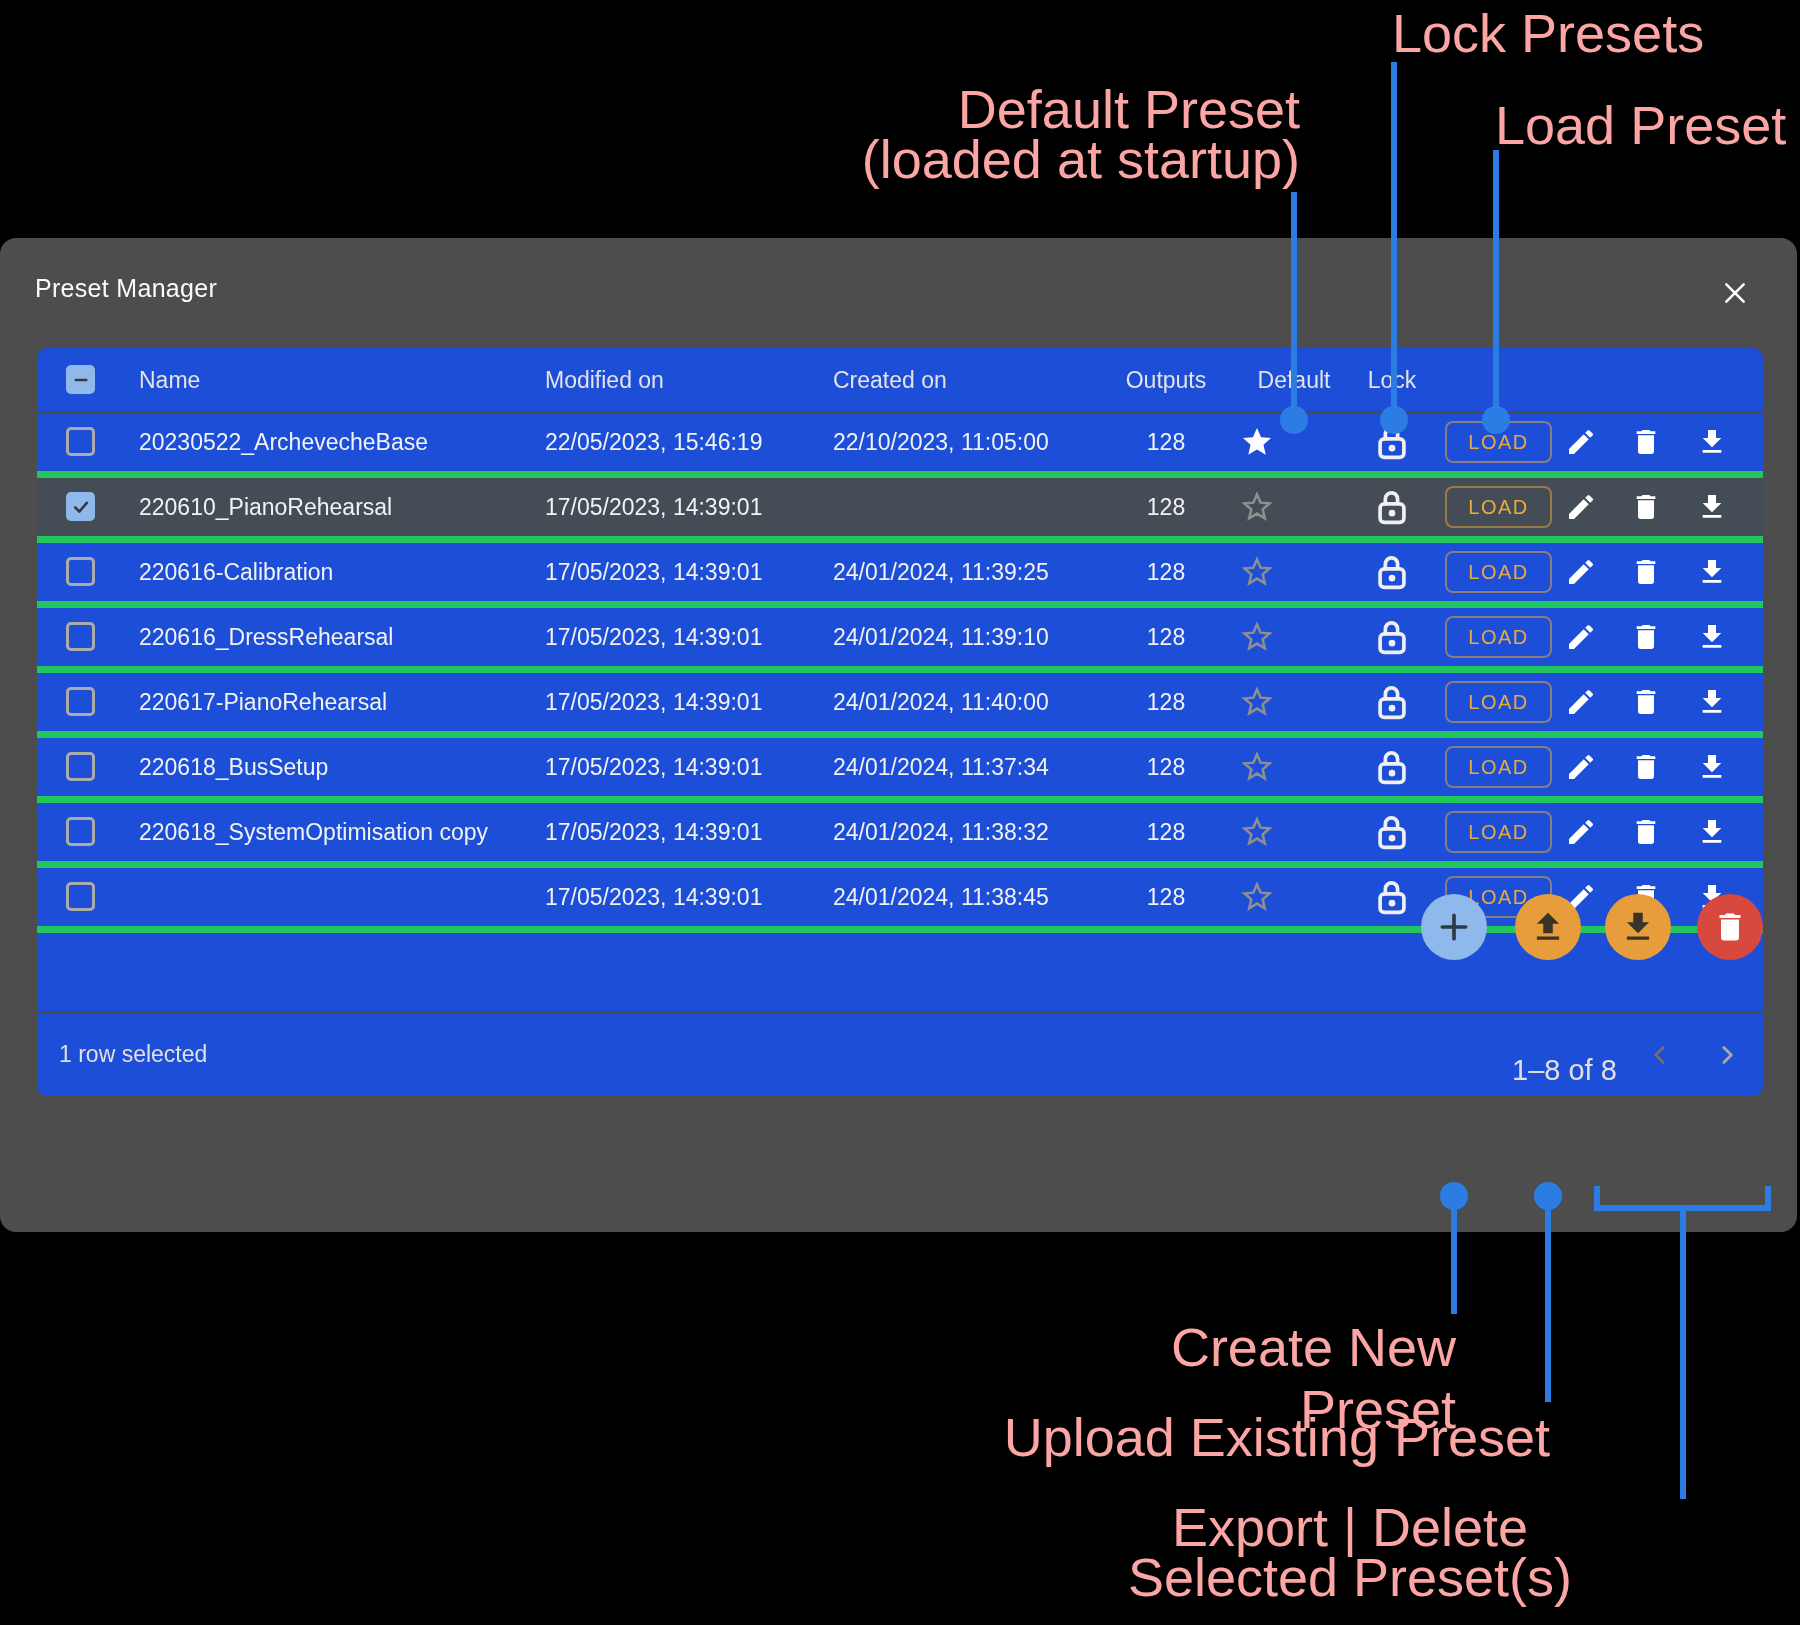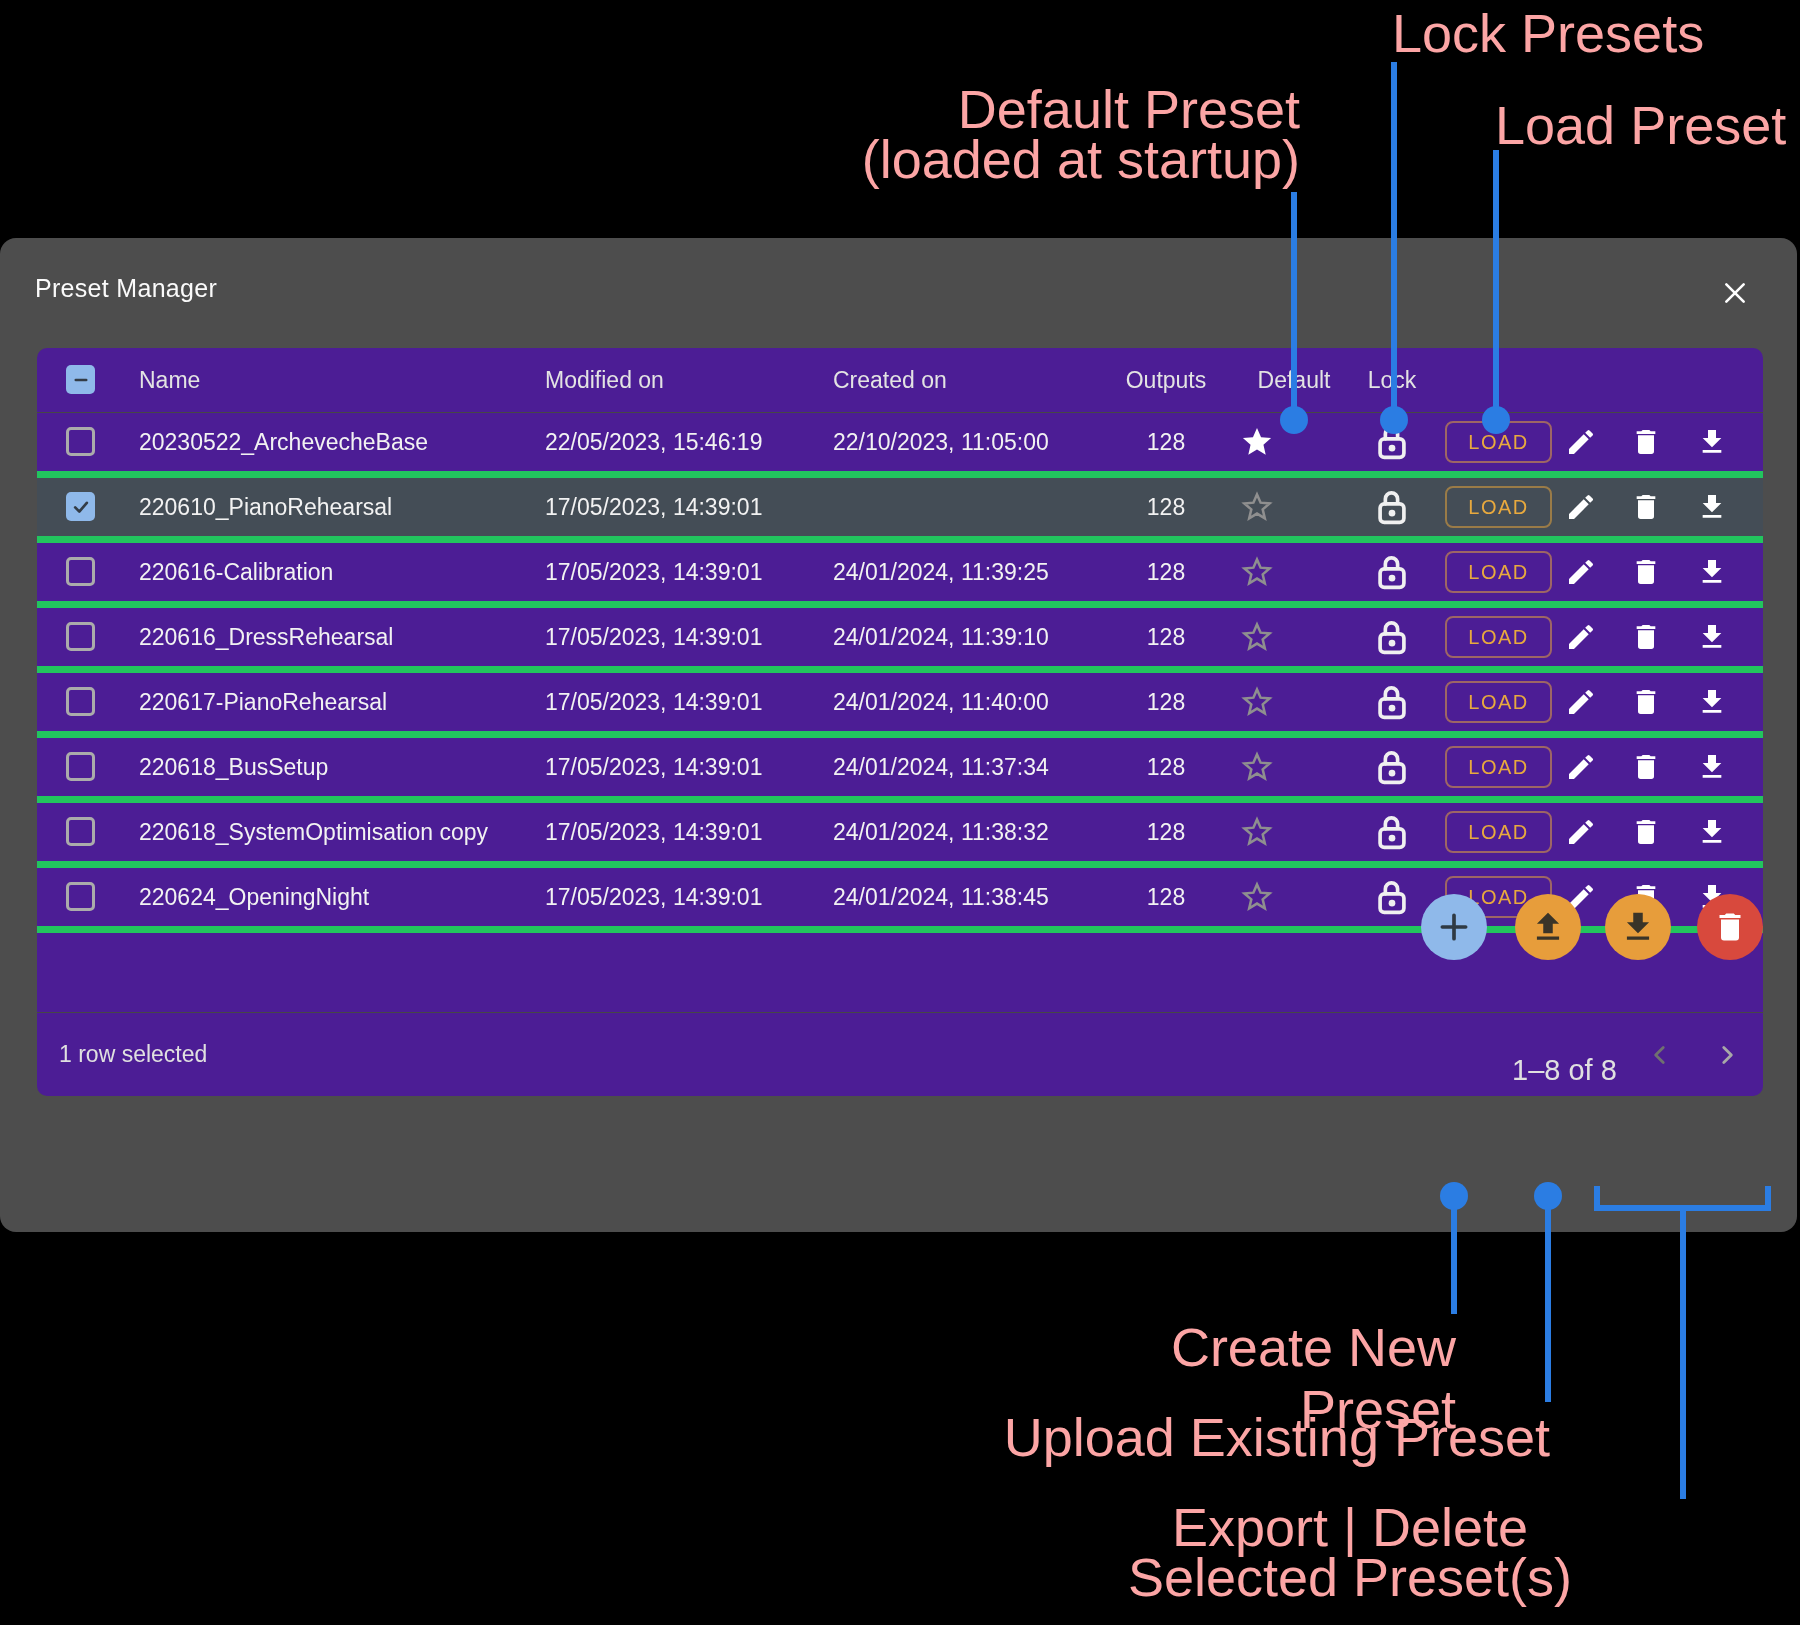--- a/index.html
+++ b/index.html
@@ -8,21 +8,21 @@
 
   
   .dialog{position:absolute;left:0;top:238px;width:1797px;height:994px;
           background:#4d4d4d;border-radius:16px;}
   .dialog-title{position:absolute;left:35px;top:274px;font-size:25px;color:#fafafa;letter-spacing:.3px;}
   .close-btn{position:absolute;left:1718px;top:276px;width:34px;height:34px;cursor:pointer;
              display:flex;align-items:center;justify-content:center;background:none;border:none;padding:0;}
 
   
   .table{position:absolute;left:37px;top:348px;width:1726px;height:748px;
-         background:#4c1d95;border-radius:10px;}
+         background:#1d4ed8;border-radius:10px;}
   .thead{position:relative;height:64px;border-bottom:1px solid #474747;}
   .thead .cell{color:#e3e3e3;line-height:64px;}
   .cell{position:absolute;top:0;font-size:23px;color:#f2f2f2;white-space:nowrap;}
   .c-name{left:102px;} .c-mod{left:508px;} .c-cre{left:796px;}
   .c-out{left:1086px;width:86px;text-align:center;}
   .c-def{left:1212px;width:90px;text-align:center;}
   .c-lock{left:1310px;width:90px;text-align:center;}
   .cbx{position:absolute;left:29px;top:50%;margin-top:-15px;width:29px;height:29px;border-radius:5px;
        box-sizing:border-box;display:flex;align-items:center;justify-content:center;cursor:pointer;}
   .cbx.off{border:3px solid #ababab;background:transparent;}
@@ -335,21 +335,20 @@
           </svg>
         </span>
         <span class="icon-slot slot-dl">
           <svg width="32" height="32" viewBox="0 0 24 24">
             <path d="M19 9h-4V3H9v6H5l7 7 7-7zM5 18v2h14v-2H5z" fill="#ffffff"></path>
           </svg>
         </span>
       </div>
       <div class="trow">
         <span class="cbx off"></span>
-        <span class="cell c-name">220624_OpeningNight</span>
         <span class="cell c-mod">17/05/2023, 14:39:01</span>
         <span class="cell c-cre">24/01/2024, 11:38:45</span>
         <span class="cell c-out">128</span>
         <span class="icon-slot slot-star">
           <svg width="36" height="36" viewBox="0 0 24 24">
             <path d="M12 3.6l2.4 5.5 6 .5-4.6 4 1.4 5.9L12 16.4l-5.2 3.1 1.4-5.9-4.6-4 6-.5z" fill="none" stroke="#8f8f8f" stroke-width="1.7"></path>
           </svg>
         </span>
         <span class="icon-slot slot-lock">
           <svg width="42" height="42" viewBox="0 0 24 24">

